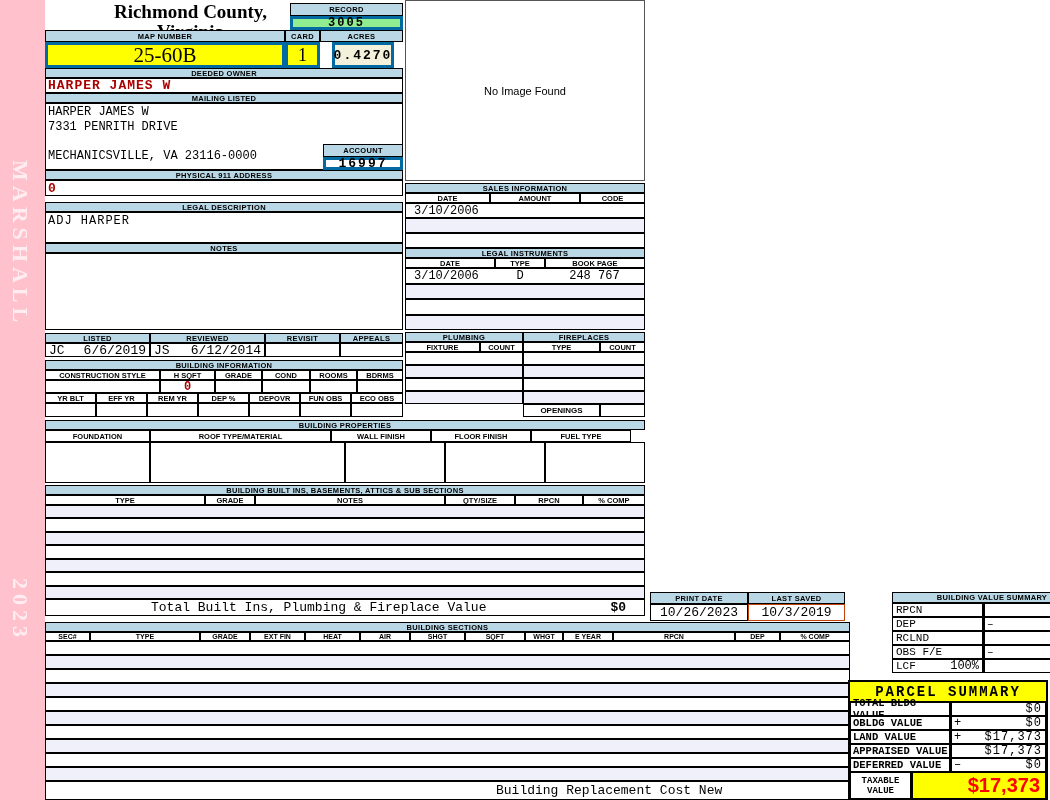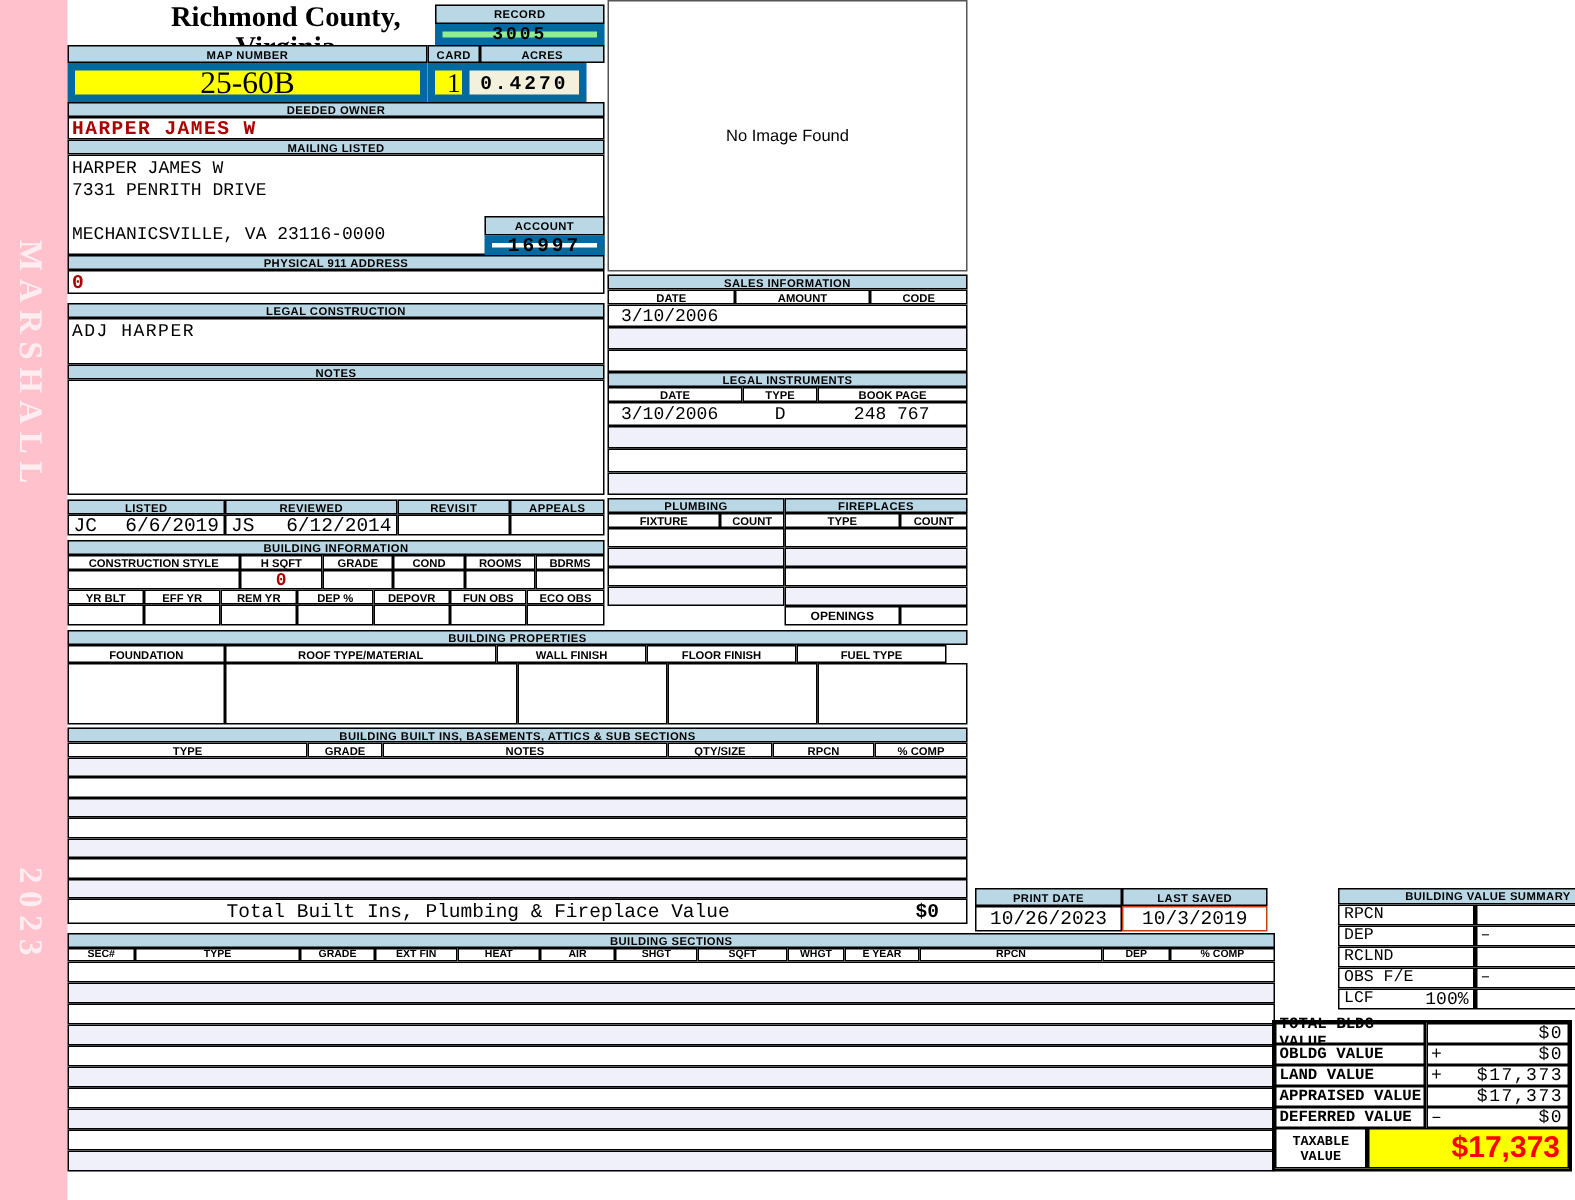--- a/index.html
+++ b/index.html
@@ -19,21 +19,21 @@
   .green { background:#90EE90; }
   .beige { background:#F3F1DB; }
 
   #sidebar { left:0; top:0; width:45px; height:800px; background:#FFC2CD; }
   .vtext { position:absolute; left:7px; writing-mode:vertical-rl; font:bold 22px "Liberation Serif",serif;
            color:#FFEDF1; letter-spacing:5px; }
 
   .title-county { font:bold 19px "Liberation Serif",serif; text-align:center; line-height:20px;padding-left:46px; }
   .title-comm   { font:7px "Liberation Sans",sans-serif; text-align:center; letter-spacing:.2px; }
 
-  .valcell { border:5px solid #0369a1; display:flex; align-items:center; justify-content:center; }
+  .valcell { border:3px solid #0369a1; display:flex; align-items:center; justify-content:center; }
   .datacell { display:flex; align-items:center; }
 
   .bvs-label { border:1px solid #000; border-right:2px solid #000; background:#fff;
                font:11px "Liberation Mono",monospace; display:flex; align-items:center;
                padding:0 3px; justify-content:space-between; }
   .bvs-value { border:1px solid #000; background:#fff; display:flex; align-items:center;
                font:11px "Liberation Mono",monospace; }
   .bvs-op { width:14px; padding-left:2px; }
   .bvs-amt { flex:1; text-align:right; padding-right:3px; font-weight:bold; }
 
@@ -56,38 +56,38 @@
 </div>
 
 <div class="abs band" style="left:290px;top:3px;width:113px;height:13px">RECORD</div>
 <div class="abs valcell green mono" style="left:290px;top:16px;width:113px;height:14px;font-weight:bold;font-size:12px;letter-spacing:2px">3005</div>
 
 <div class="abs band" style="left:45px;top:30px;width:240px;height:12px">MAP NUMBER</div>
 <div class="abs band" style="left:285px;top:30px;width:35px;height:12px">CARD</div>
 <div class="abs band" style="left:320px;top:30px;width:83px;height:12px">ACRES</div>
 <div class="abs valcell yellow" style="left:45px;top:42px;width:240px;height:26px;font:21px 'Liberation Serif',serif">25-60B</div>
 <div class="abs valcell yellow" style="left:285px;top:42px;width:35px;height:26px;font:18px 'Liberation Serif',serif">1</div>
-<div class="abs valcell beige mono" style="left:308px;top:42px;width:83px;height:26px;font-weight:bold;font-size:13px;letter-spacing:2px">0.4270</div>
+<div class="abs valcell beige mono" style="left:332px;top:42px;width:62px;height:26px;font-weight:bold;font-size:13px;letter-spacing:2px">0.4270</div>
 
 <div class="abs band" style="left:45px;top:68px;width:358px;height:10px">DEEDED OWNER</div>
 <div class="abs box mono datacell" style="left:45px;top:78px;width:358px;height:15px;font-weight:bold;font-size:13px;letter-spacing:1px;color:#AA0000;padding-left:2px">HARPER JAMES W</div>
 
 <div class="abs band" style="left:45px;top:93px;width:358px;height:10px">MAILING LISTED</div>
 <div class="abs box" style="left:45px;top:103px;width:358px;height:67px">
   <div class="abs mono" style="left:2px;top:1px;font-size:12px">HARPER JAMES W</div>
   <div class="abs mono" style="left:2px;top:16px;font-size:12px">7331 PENRITH DRIVE</div>
   <div class="abs mono" style="left:2px;top:45px;font-size:12px">MECHANICSVILLE, VA 23116-0000</div>
   <div class="abs band" style="left:277px;top:40px;width:80px;height:13px">ACCOUNT</div>
   <div class="abs valcell mono" style="left:277px;top:53px;width:80px;height:13px;font-weight:bold;font-size:13px;letter-spacing:2px">16997</div>
 </div>
 
 <div class="abs band" style="left:45px;top:170px;width:358px;height:10px">PHYSICAL 911 ADDRESS</div>
 <div class="abs box mono datacell" style="left:45px;top:180px;width:358px;height:16px;font-weight:bold;font-size:13px;color:#AA0000;padding-left:2px">0</div>
 
-<div class="abs band" style="left:45px;top:202px;width:358px;height:10px">LEGAL CONSTRUCTION</div>
+<div class="abs band" style="left:45px;top:202px;width:358px;height:10px">LEGAL DESCRIPTION</div>
 <div class="abs box mono" style="left:45px;top:212px;width:358px;height:31px;font-size:12px;letter-spacing:1px;padding:1px 2px">ADJ HARPER</div>
 
 <div class="abs band" style="left:45px;top:243px;width:358px;height:10px">NOTES</div>
 <div class="abs box mono" style="left:45px;top:253px;width:358px;height:77px;font-size:12px;padding:1px 2px"></div>
 
 <div class="abs" style="left:405px;top:0;width:240px;height:181px;border:1px solid #555;display:flex;align-items:center;justify-content:center;font-size:11px">No Image Found</div>
 
 <div class="abs" style="left:405px;top:183px;width:240px">
   <div class="band" style="height:10px">SALES INFORMATION</div>
   <div class="row">
@@ -339,23 +339,25 @@
   <div class="cellline" style="height:14px"></div>
   <div class="cellline stripe" style="height:14px"></div>
   <div class="cellline" style="height:14px"></div>
   <div class="cellline stripe" style="height:14px"></div>
   <div class="cellline" style="height:14px"></div>
   <div class="cellline stripe" style="height:14px"></div>
   <div class="cellline" style="height:14px"></div>
   <div class="cellline stripe" style="height:14px"></div>
   <div class="cellline" style="height:14px"></div>
   <div class="cellline stripe" style="height:14px"></div>
+  <div class="cellline mono" style="height:19px;font-size:13px;padding-left:450px;display:flex;align-items:center">Building Replacement Cost New</div>
 </div>
 
 <div class="abs" style="left:848px;top:680px;width:200px;border:2px solid #000;background:#fff">
+  <div class="yellow mono" style="height:20px;display:flex;align-items:center;justify-content:center;font-weight:bold;font-size:14px;letter-spacing:2px;border-bottom:1px solid #000">PARCEL SUMMARY</div>
   <div class="row">
     <div class="ps-label" style="width:103px;height:14px">
         <span>TOTAL BLDG VALUE</span>
       </div>
     <div class="ps-value" style="width:97px;height:14px">
         <span class="bvs-op"></span>
         <span class="bvs-amt" style="font-weight:normal">$0</span>
       </div>
   </div>
   <div class="row">

